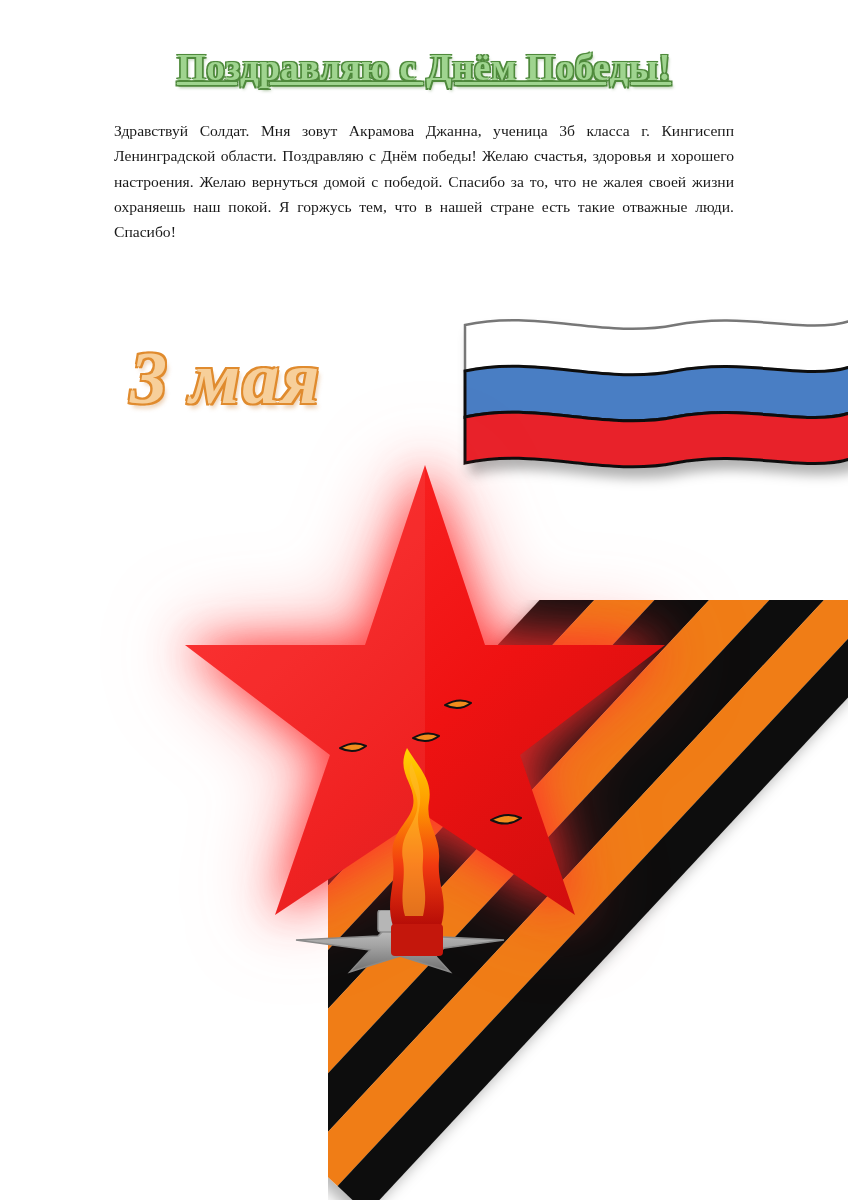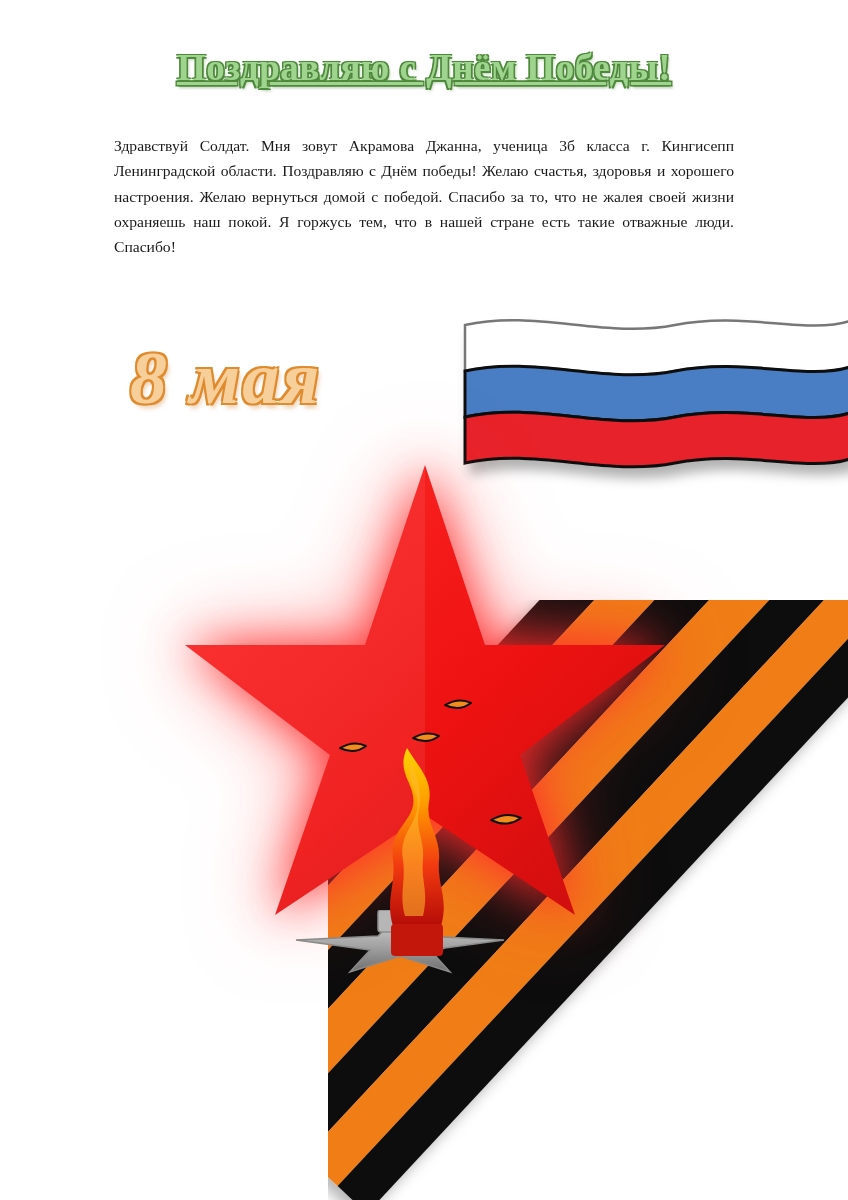--- a/index.html
+++ b/index.html
@@ -50,21 +50,20 @@
     position: absolute;
     top: 118px;
     left: 114px;
     width: 620px;
     font-family: "Liberation Serif", serif;
     font-size: 15.6px;
     line-height: 1.62;
     color: #1a1a1a;
     text-align: justify;
     text-justify: inter-word;
-    margin-top: 15px;
   }
 
   
   .nine-may {
     position: absolute;
     left: 130px;
     top: 336px;
     font-family: "Liberation Serif", serif;
     font-style: italic;
     font-weight: bold;
@@ -135,21 +134,21 @@
 </style>
 </head>
 <body>
 
 <div class="page">
 
   <div class="title">Поздравляю с Днём Победы!</div>
 
   <div class="letter">Здравствуй Солдат.   Мня зовут  Акрамова  Джанна, ученица 3б класса г. Кингисепп Ленинградской области.  Поздравляю с Днём победы! Желаю счастья,    здоровья и хорошего настроения. Желаю вернуться домой с победой. Спасибо за то, что не жалея своей жизни охраняешь наш покой. Я горжусь тем, что в нашей стране есть такие отважные люди. Спасибо!</div>
 
-  <div class="nine-may">8 мая</div>
+  <div class="nine-may">3 мая</div>
 
   <svg class="flag" viewBox="0 0 400 200">
     <defs>
       <filter id="flagShadow" x="-20%" y="-20%" width="150%" height="160%">
         <feDropShadow dx="6" dy="10" stdDeviation="6" flood-color="#000000" flood-opacity="0.30"></feDropShadow>
       </filter>
     </defs>
     <g filter="url(#flagShadow)">
 
       <path d="M10,20 C80,4 150,34 220,20 C290,6 350,30 395,16 L395,62 C350,76 290,52 220,66 C150,80 80,50 10,66 Z" fill="#ffffff" stroke="#777777" stroke-width="2.5"></path>

